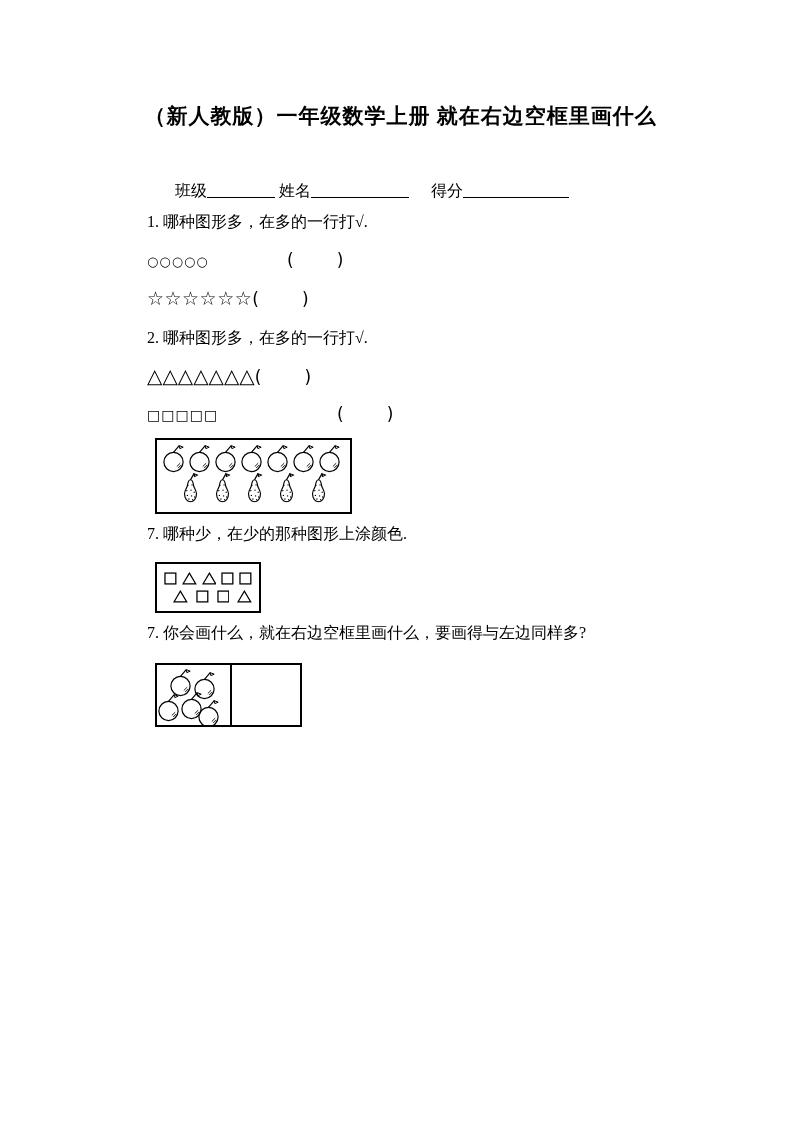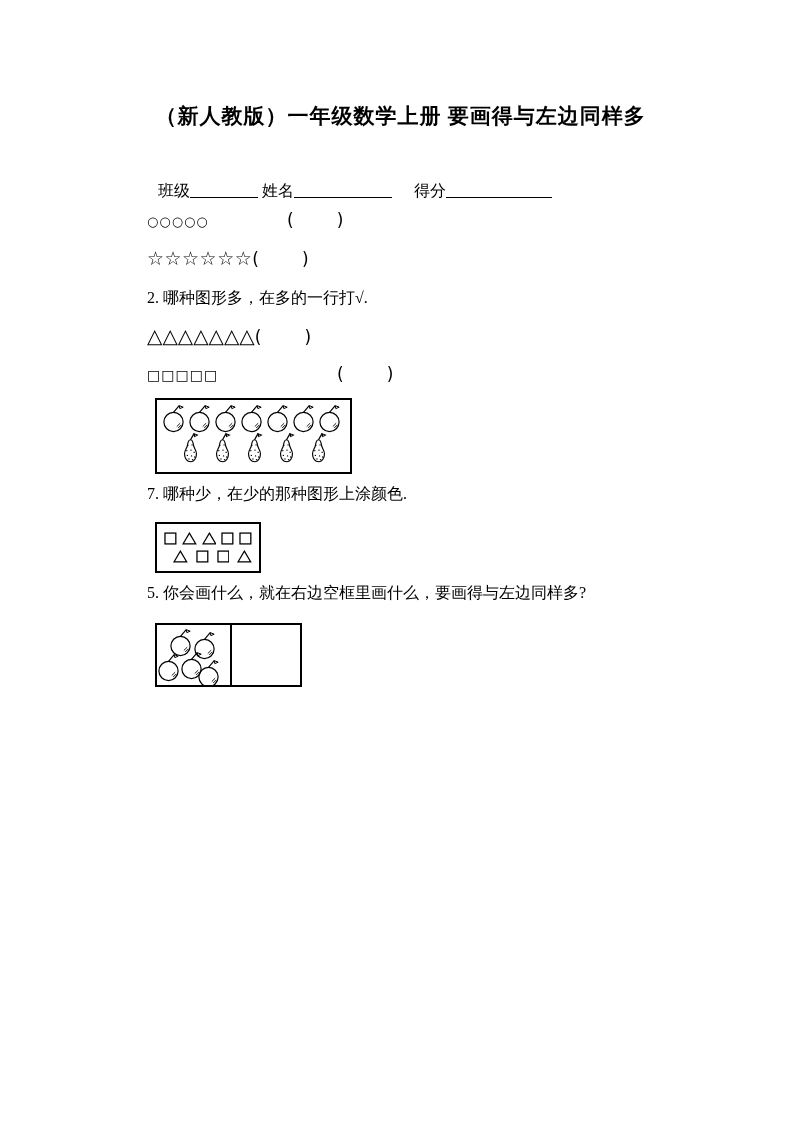--- a/index.html
+++ b/index.html
@@ -7,21 +7,21 @@
     width:793px;height:1122px;
     background:#ffffff;color:#000;
     font-family:"Liberation Serif","DejaVu Serif",serif;
     overflow:hidden;
   }
   .page{box-sizing:border-box;width:793px;height:1122px;padding:96px 106px 0 114px;}
   .title{
     margin:0;font-size:21px;font-weight:bold;line-height:40px;
     text-align:center;white-space:nowrap;letter-spacing:1px;
   }
-  .fields{font-size:16px;line-height:22px;margin:44px 0 0 44px;white-space:nowrap;}
+  .fields{font-size:16px;line-height:22px;margin:44px 0 0 61px;white-space:nowrap;}
   .blank{display:inline-block;border-bottom:1px solid #000;height:15px;vertical-align:-2px;}
   .blank-class{width:68px}
   .blank-name{width:98px}
   .blank-score{width:106px}
   .score-label{margin-left:18px}
   .section{font-size:16.5px;line-height:40px;margin:15px 0 0 0;}
   .indent-first{padding-left:33px;}
   .q{font-size:16px;line-height:40px;margin:0;text-indent:33px;}
   .row{margin:0;line-height:36px;padding-left:33px;white-space:nowrap;}
   .shapes{font-family:"DejaVu Sans","Liberation Sans",sans-serif;}
@@ -47,29 +47,30 @@
   .pbox{box-sizing:border-box;border:2px solid #000;height:64px;}
   .pbox-left{width:77px;position:relative;overflow:hidden;}
   .pbox-right{width:70px;border-left:none;}
   svg{display:block;}
 </style>
 </head>
 <body>
 
 <div class="page">
 
-  <h1 class="title">（新人教版）一年级数学上册 要画得与左边同样多</h1>
+  <h1 class="title">（新人教版）一年级数学上册 就在右边空框里画什么</h1>
 
   <div class="fields">
     <span>班级</span><span class="blank blank-class"></span>
     <span>姓名</span><span class="blank blank-name"></span>
     <span class="score-label">得分</span><span class="blank blank-score"></span>
   </div>
 
 
+  <p class="q">1. 哪种图形多，在多的一行打√.</p>
   <p class="row">
     <span class="shapes circles w140">○○○○○</span><span class="ans">(        )</span>
   </p>
   <p class="row">
     <span class="shapes stars">☆☆☆☆☆☆</span><span class="ans">(        )</span>
   </p>
 
   <p class="q">2. 哪种图形多，在多的一行打√.</p>
   <p class="row">
     <span class="shapes triangles">△△△△△△△</span><span class="ans">(        )</span>
@@ -240,21 +241,21 @@
   </svg>
         <svg width="13" height="13" viewBox="0 0 13 13">
     <rect x="1" y="1" width="11" height="11" fill="none" stroke="#000" stroke-width="1.3"></rect>
   </svg>
         <svg width="15" height="13" viewBox="0 0 15 13">
     <polygon points="7.5,1 14,12 1,12" fill="none" stroke="#000" stroke-width="1.2"></polygon>
   </svg>
       </div>
   </div>
 
-  <p class="q">5. 你会画什么，就在右边空框里画什么，要画得与左边同样多?</p>
+  <p class="q">7. 你会画什么，就在右边空框里画什么，要画得与左边同样多?</p>
   <div class="pair">
     <div class="pbox pbox-left">
         <svg width="25" height="30" viewBox="0 0 25 30" style="position: absolute; left: 12px; top: 2px;">
     <circle cx="11.5" cy="19" r="9.6" fill="none" stroke="#000" stroke-width="1.2"></circle>
     <path d="M11.5 9.4 L17.2 2.6" fill="none" stroke="#000" stroke-width="1.2"></path>
     <path d="M17.2 2.6 L21.2 4.2 L17.8 5.6 Z" fill="none" stroke="#000" stroke-width="1"></path>
     <path d="M14.8 23.5 L18.2 20.2 M16.2 25 L19.4 21.8" fill="none" stroke="#000" stroke-width="0.9"></path>
   </svg>
         <svg width="25" height="30" viewBox="0 0 25 30" style="position: absolute; left: 36px; top: 5px;">
     <circle cx="11.5" cy="19" r="9.6" fill="none" stroke="#000" stroke-width="1.2"></circle>

